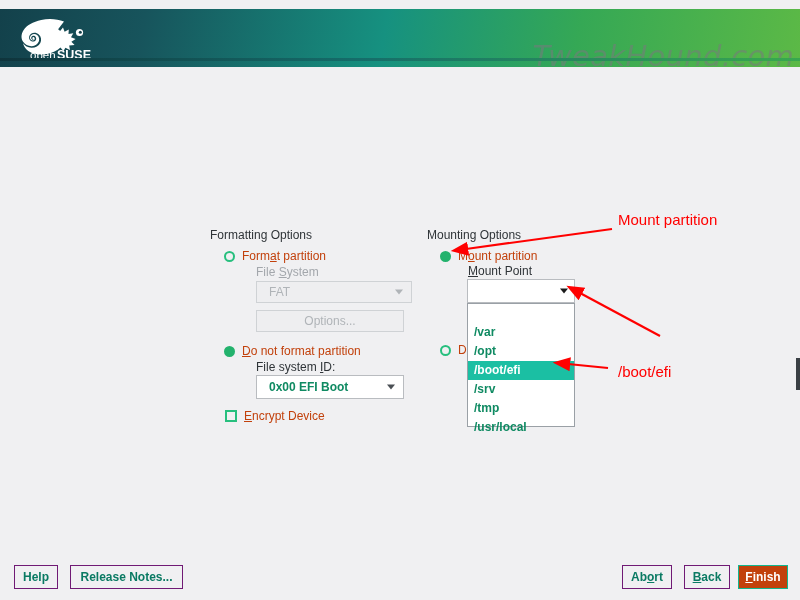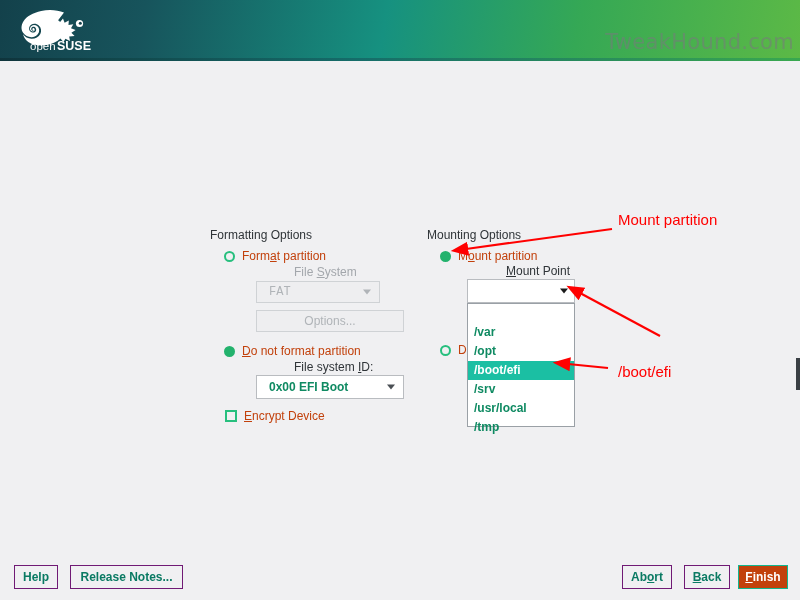--- a/index.html
+++ b/index.html
@@ -9,37 +9,38 @@
     width: 800px; height: 600px;
     background: #f0f0f2;
     font-family: "Liberation Sans", "DejaVu Sans", sans-serif;
     overflow: hidden;
     position: relative;
   }
   #root { position: relative; width: 800px; height: 600px; }
 
   
   .banner {
-    position: absolute; left: 0; top: 0; width: 800px; height: 58px;
+    position: absolute; left: 0; top: 9px; width: 800px; height: 58px;
     background: linear-gradient(100deg, #13414b 0%, #17545c 18%, #169180 48%, #35a855 72%, #5cb946 100%);
     overflow: hidden;
   }
   .banner-underline {
     position: absolute; left: 0; top: 58px; width: 800px; height: 3px;
     background: linear-gradient(100deg, #0f343c 0%, #156d6a 45%, #39a84f 100%);
   }
   .logo {
     position: absolute; left: 12px; top: 4px; width: 92px; height: 50px;
   }
   .watermark {
     position: absolute; right: 6px; top: 30px;
-    font-size: 21px; letter-spacing: .3px;
+    font-size: 29px; letter-spacing: .3px;
     color: rgba(120,120,125,0.55);
     font-family: "DejaVu Sans", sans-serif;
     white-space: nowrap;
+    font-style: italic;
   }
 
   
   .page-title {
     position: absolute; left: 20px; top: 72px;
     font-size: 26px; color: #32373c; font-weight: 400;
     letter-spacing: .2px;
   }
 
   
@@ -56,21 +57,21 @@
     border: 2px solid #27bf7e; box-sizing: border-box;
     background: #f0f0f2; flex: 0 0 auto;
   }
   .radio.on { background: #23b26d; border-color: #23b26d; }
   .radio-label {
     margin-left: 7px; font-size: 12px; color: #c2410c; white-space: nowrap;
   }
   .mn { text-decoration: underline; }
 
   .sublabel {
-    position: absolute; font-size: 12px; color: #2f3438; margin-left: 38px;
+    position: absolute; font-size: 12px; color: #2f3438;
   }
   .sublabel.dim { color: #a3a7ac; }
 
   .combo {
     position: absolute; box-sizing: border-box;
     background: #ffffff; border: 1px solid #b9bcc0;
     display: flex; align-items: center;
     font-size: 12px; color: #0f8a62; font-weight: bold;
     padding-left: 12px;
   }
@@ -157,21 +158,21 @@
 
   <div class="group-title" id="fmt-title">Formatting Options</div>
 
   <div class="row" style="left:224px; top:249px;">
     <span class="radio"></span>
     <span class="radio-label"><span>Form</span><span class="mn">a</span><span>t partition</span></span>
   </div>
 
   <div class="sublabel dim" style="left:256px; top:265px;"><span>File </span><span class="mn">S</span><span>ystem</span></div>
 
-  <div class="combo disabled" style="left:256px; top:281px; width:124px; height:22px;font-family:Liberation Mono, monospace;">
+  <div class="combo disabled" style="left:256px; top:281px; width:156px; height:22px;">
     <span>FAT</span>
     <span class="arrow"></span>
   </div>
 
   <div class="btn-disabled" style="left:256px; top:310px; width:148px; height:22px;">
     <span>Options...</span>
   </div>
 
   <div class="row" style="left:224px; top:344px;">
     <span class="radio on"></span>
@@ -208,22 +209,22 @@
     <span class="radio"></span>
     <span class="radio-label">Do</span>
   </div>
 
   <div class="popup" id="mount-point-popup">
       <div class="popup-item blank"></div>
       <div class="popup-item">/var</div>
       <div class="popup-item">/opt</div>
       <div class="popup-item sel">/boot/efi</div>
       <div class="popup-item">/srv</div>
+      <div class="popup-item">/tmp</div>
       <div class="popup-item">/usr/local</div>
-      <div class="popup-item">/tmp</div>
     </div>
 
   <svg id="anno-arrows">
     <defs>
       <marker id="ahead" markerWidth="9" markerHeight="9" refX="1" refY="3.2" orient="auto">
         <path d="M0,0 L0,6.4 L8,3.2 z" fill="#ff0000"></path>
       </marker>
     </defs>
     <line x1="612" y1="229" x2="466" y2="249" stroke="#ff0000" stroke-width="2.2" marker-end="url(#ahead)"></line>
     <line x1="660" y1="336" x2="580" y2="293" stroke="#ff0000" stroke-width="2.2" marker-end="url(#ahead)"></line>

